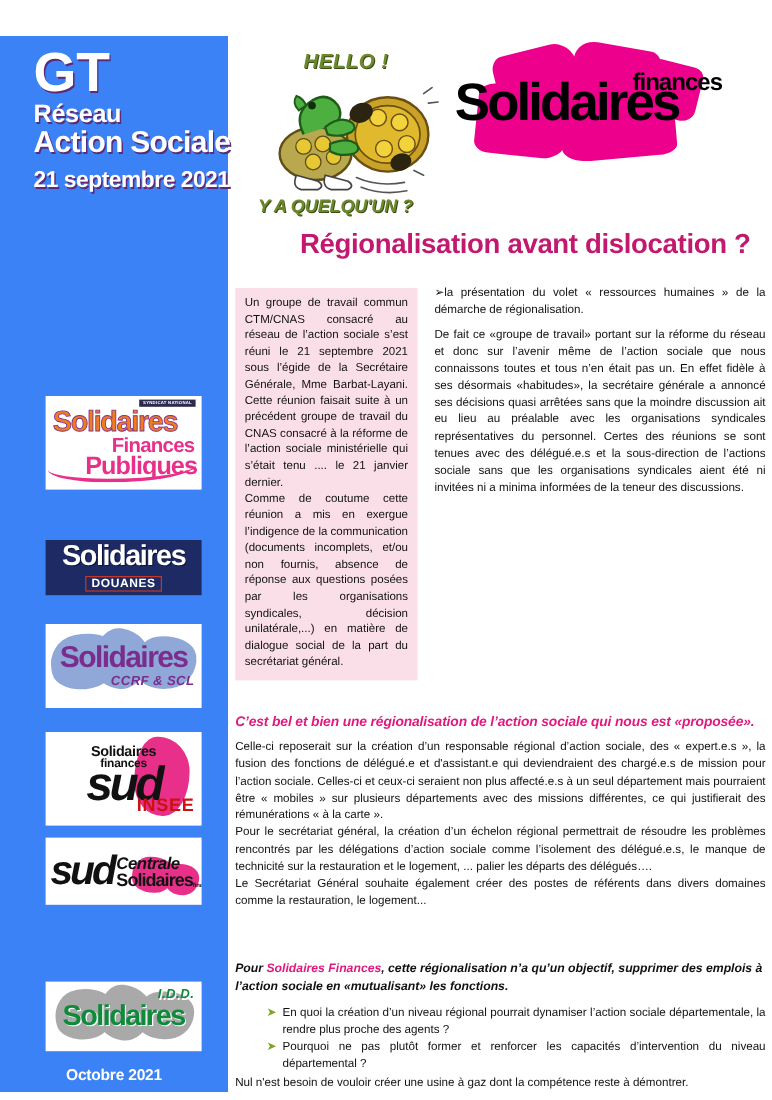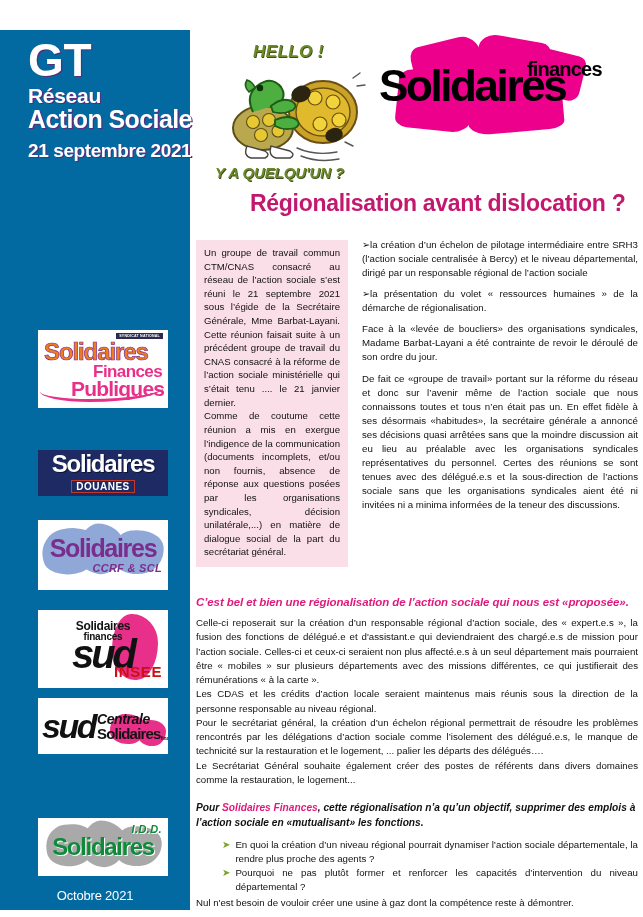--- a/index.html
+++ b/index.html
@@ -13,21 +13,21 @@
     position: relative;
     width: 643px; height: 917px;
     background: #ffffff;
   }
 
   
   #sidebar {
     position: absolute;
     left: 0; top: 30px;
     width: 190px; height: 880px;
-    background: #0369a1;
+    background: #3b82f6;
   }
   #masthead {
     padding: 8px 0 0 28px;
     color: #ffffff;
   }
   .mh-line {
     font-weight: bold;
     line-height: 1.02;
     letter-spacing: -0.3px;
     text-shadow: 1.2px 1.2px 0 #5b2b7a;
@@ -158,21 +158,21 @@
   }
   #idd-sub {
     position: absolute; right: 6px; top: 5px; z-index: 3;
     font-size: 11px; font-weight: bold; font-style: italic; color: #0e8a3a;
     letter-spacing: 0.4px; text-shadow: 1px 1px 0 #ffffff;
   }
 
   #sidebar-date {
     position: absolute; left: 0; top: 858px; width: 190px;
     text-align: center; color: #ffffff;
-    font-size: 13px; font-weight: normal; letter-spacing: -0.2px;
+    font-size: 13px; font-weight: bold; letter-spacing: -0.2px;
   }
 
   
   #turtle-zone { position: absolute; left: 215px; top: 34px; width: 175px; height: 165px; }
   #hello {
     position: absolute; left: 38px; top: 8px;
     font-size: 17px; font-weight: bold; font-style: italic; color: #6c8a2a;
     letter-spacing: 0.4px; text-shadow: 0.8px 0.8px 0 #3e4d1a;
   }
   #quelquun {
@@ -410,31 +410,28 @@
   </div>
 
   <div id="headline">Régionalisation avant dislocation ?</div>
 
   <div id="pinkbox">
     <p>Un groupe de travail commun CTM/CNAS consacré au réseau de l’action sociale s’est réuni le 21 septembre 2021 sous l’égide de la Secrétaire Générale, Mme Barbat-Layani. Cette réunion faisait suite à un précédent groupe de travail du CNAS consacré à la réforme de l’action sociale ministérielle qui s’était tenu .... le 21 janvier dernier.</p>
     <p>Comme de coutume cette réunion a mis en exergue l’indigence de la communication (documents incomplets, et/ou non fournis, absence de réponse aux questions posées par les organisations syndicales, décision unilatérale,...) en matière de dialogue social de la part du secrétariat général.</p>
   </div>
 
   <div id="rightcol">
-    <p class="arrow-p">➢la création d’un échelon de pilotage intermédiaire entre SRH3 (l’action sociale centralisée à Bercy) et le niveau départemental, dirigé par un responsable régional de l’action sociale</p>
     <p class="arrow-p">➢la présentation du volet « ressources humaines » de la démarche de régionalisation.</p>
-    <p>Face à la «levée de boucliers» des organisations syndicales, Madame Barbat-Layani a été contrainte de revoir le déroulé de son ordre du jour.</p>
     <p>De fait ce  «groupe de travail» portant sur la réforme du réseau et donc sur l’avenir même de l’action sociale que nous connaissons toutes et tous n’en était pas un. En effet  fidèle à ses désormais «habitudes», la secrétaire générale a annoncé ses décisions quasi arrêtées sans que la moindre discussion ait eu lieu au préalable avec les organisations syndicales représentatives du personnel. Certes des réunions se sont tenues avec des délégué.e.s et la sous-direction de l’actions sociale sans que les organisations syndicales aient été ni invitées ni a minima informées de la teneur des discussions.</p>
   </div>
 
   <div id="subhead">C’est bel et bien une régionalisation de l’action sociale qui nous est «proposée».</div>
 
   <div id="fullcol">
     <p>Celle-ci reposerait sur la création d’un responsable régional d’action sociale, des « expert.e.s », la fusion des fonctions de délégué.e et d'assistant.e qui deviendraient des chargé.e.s de mission pour l’action sociale. Celles-ci et ceux-ci seraient non plus affecté.e.s à un seul département mais pourraient être « mobiles » sur plusieurs départements avec des missions différentes,  ce qui justifierait des rémunérations « à la carte ».</p>
-    <p>Les CDAS et les crédits d’action locale seraient maintenus mais réunis sous la direction de la personne  responsable  au niveau régional.</p>
     <p>Pour le secrétariat  général, la création d’un échelon régional permettrait de résoudre les problèmes rencontrés par les délégations d’action sociale comme l’isolement des délégué.e.s, le manque de technicité sur la restauration et le logement, ... palier les départs des délégués….</p>
     <p>Le Secrétariat Général  souhaite également  créer des postes de référents dans divers domaines comme la restauration, le logement...</p>
   </div>
 
   <div id="closing">
     <span>Pour </span><span class="brandname">Solidaires Finances</span><span>, cette régionalisation n’a qu’un objectif, supprimer des emplois à l’action sociale en «mutualisant» les fonctions.</span>
   </div>
 
   <div id="bullets">
     <div class="bullet-row">

